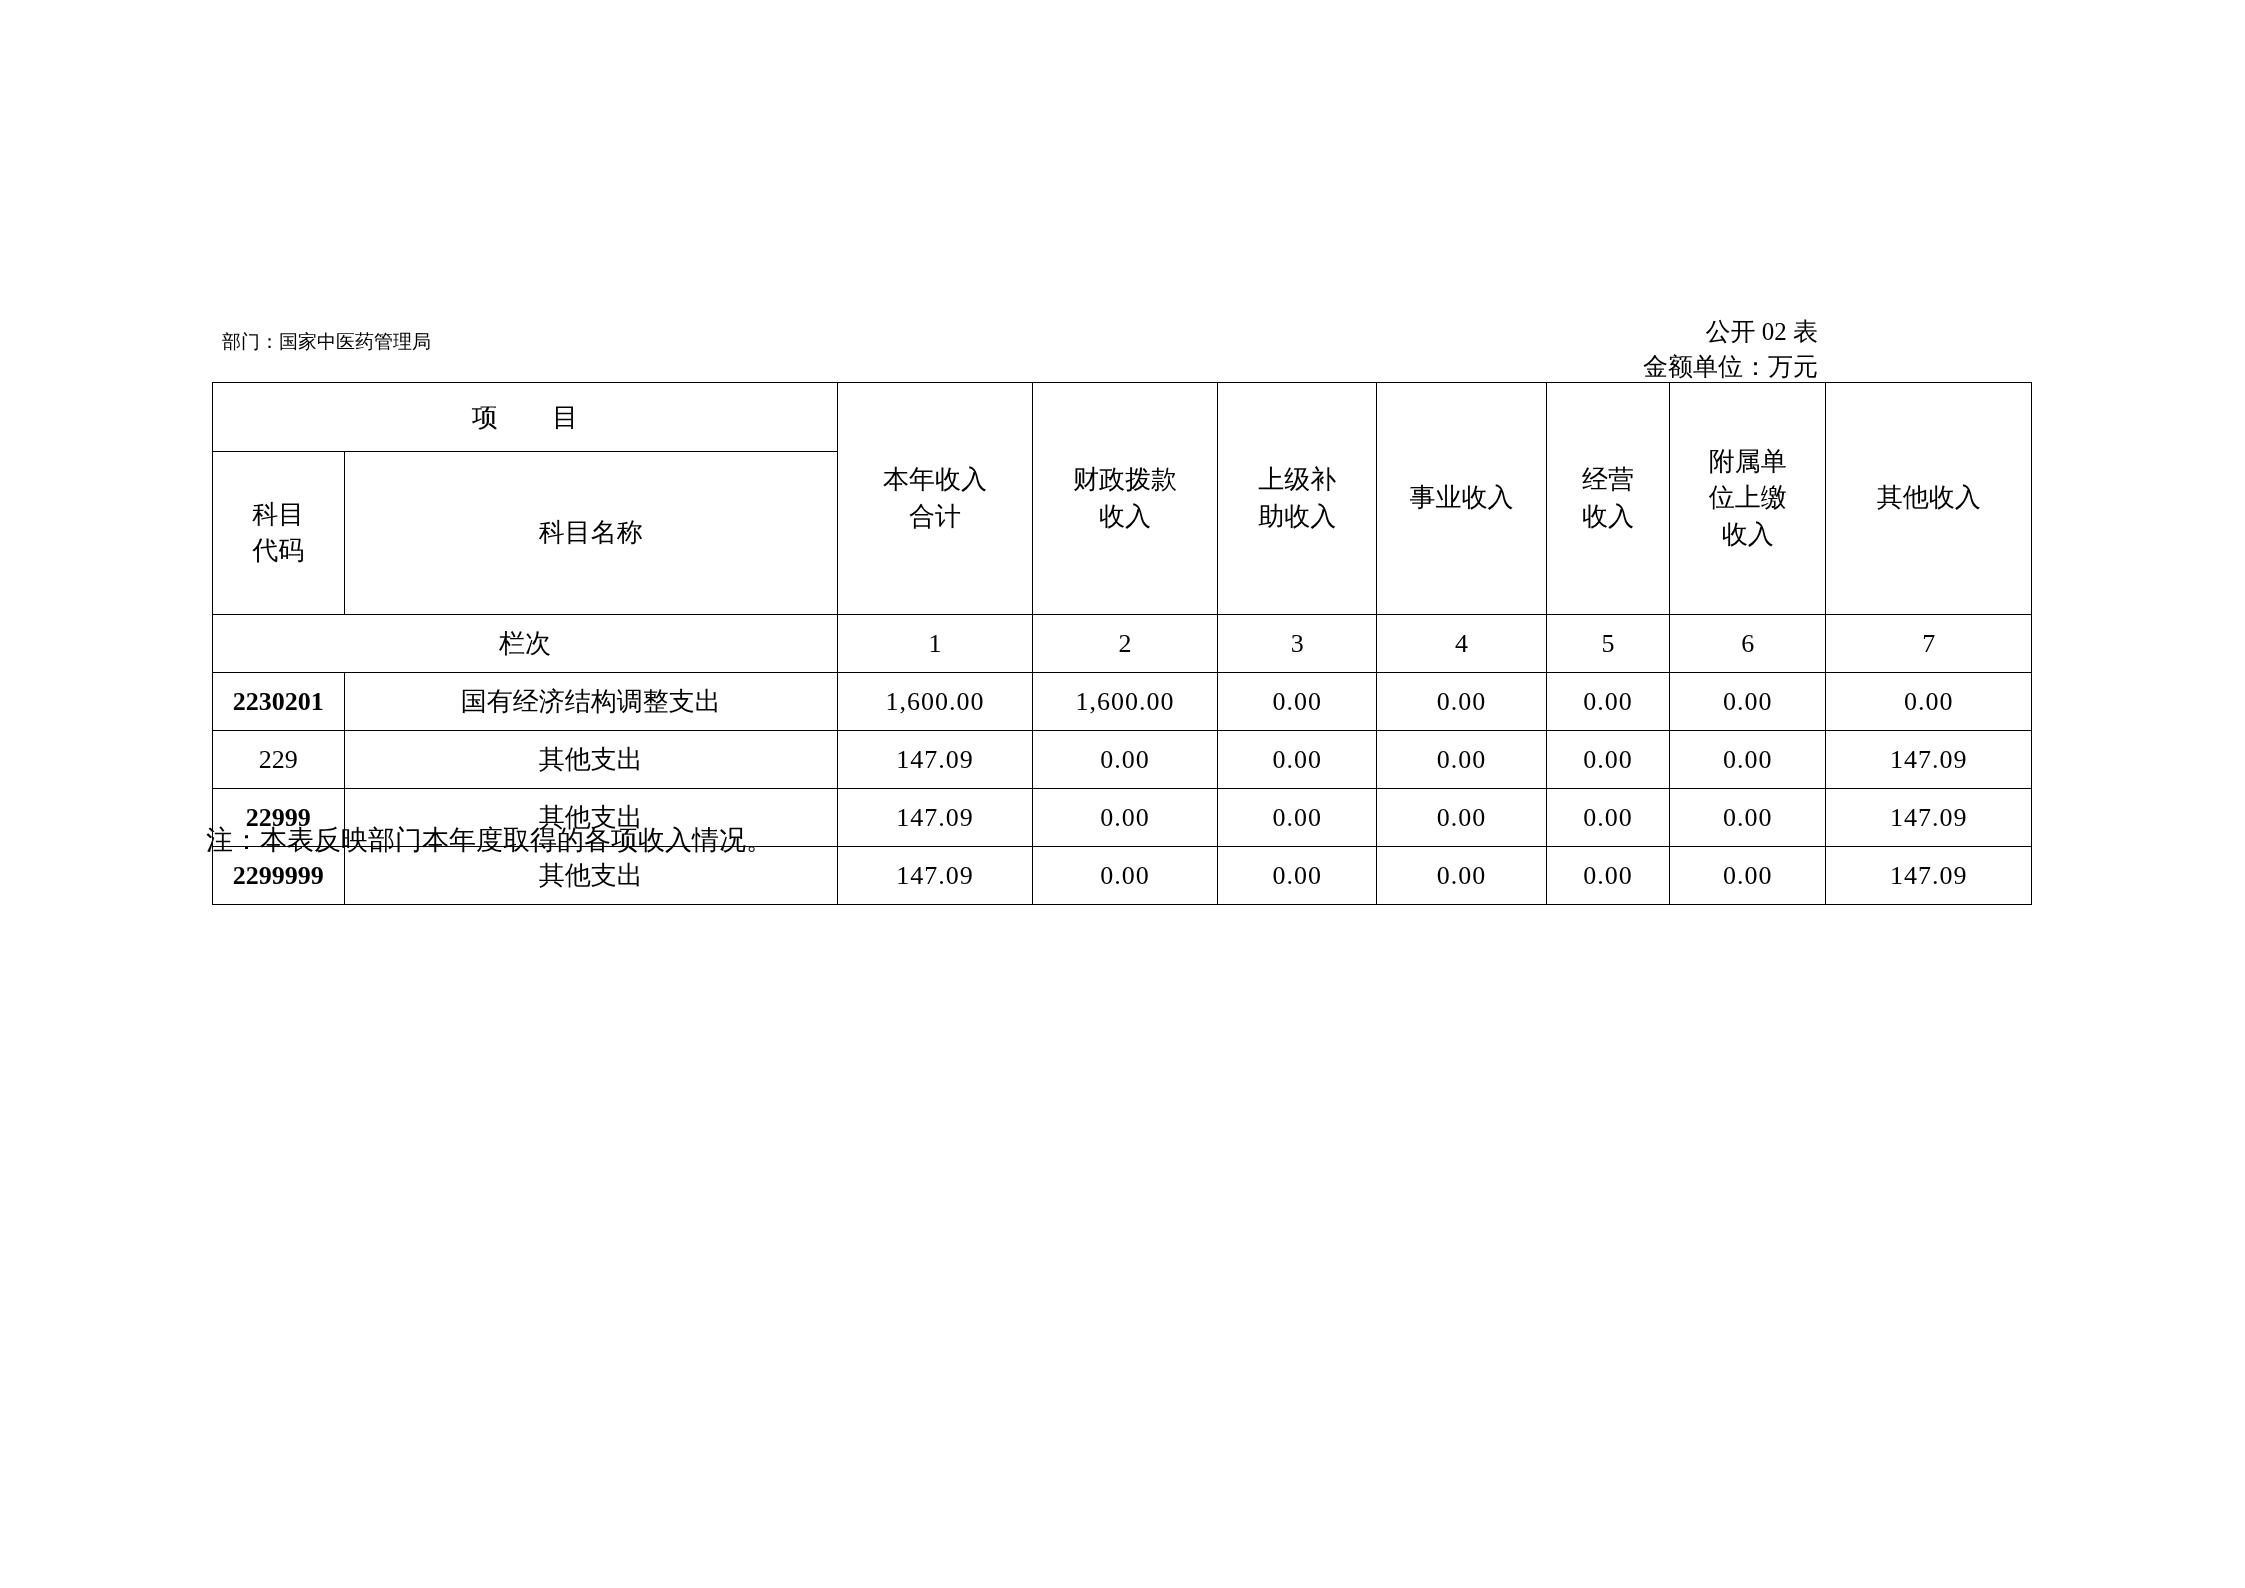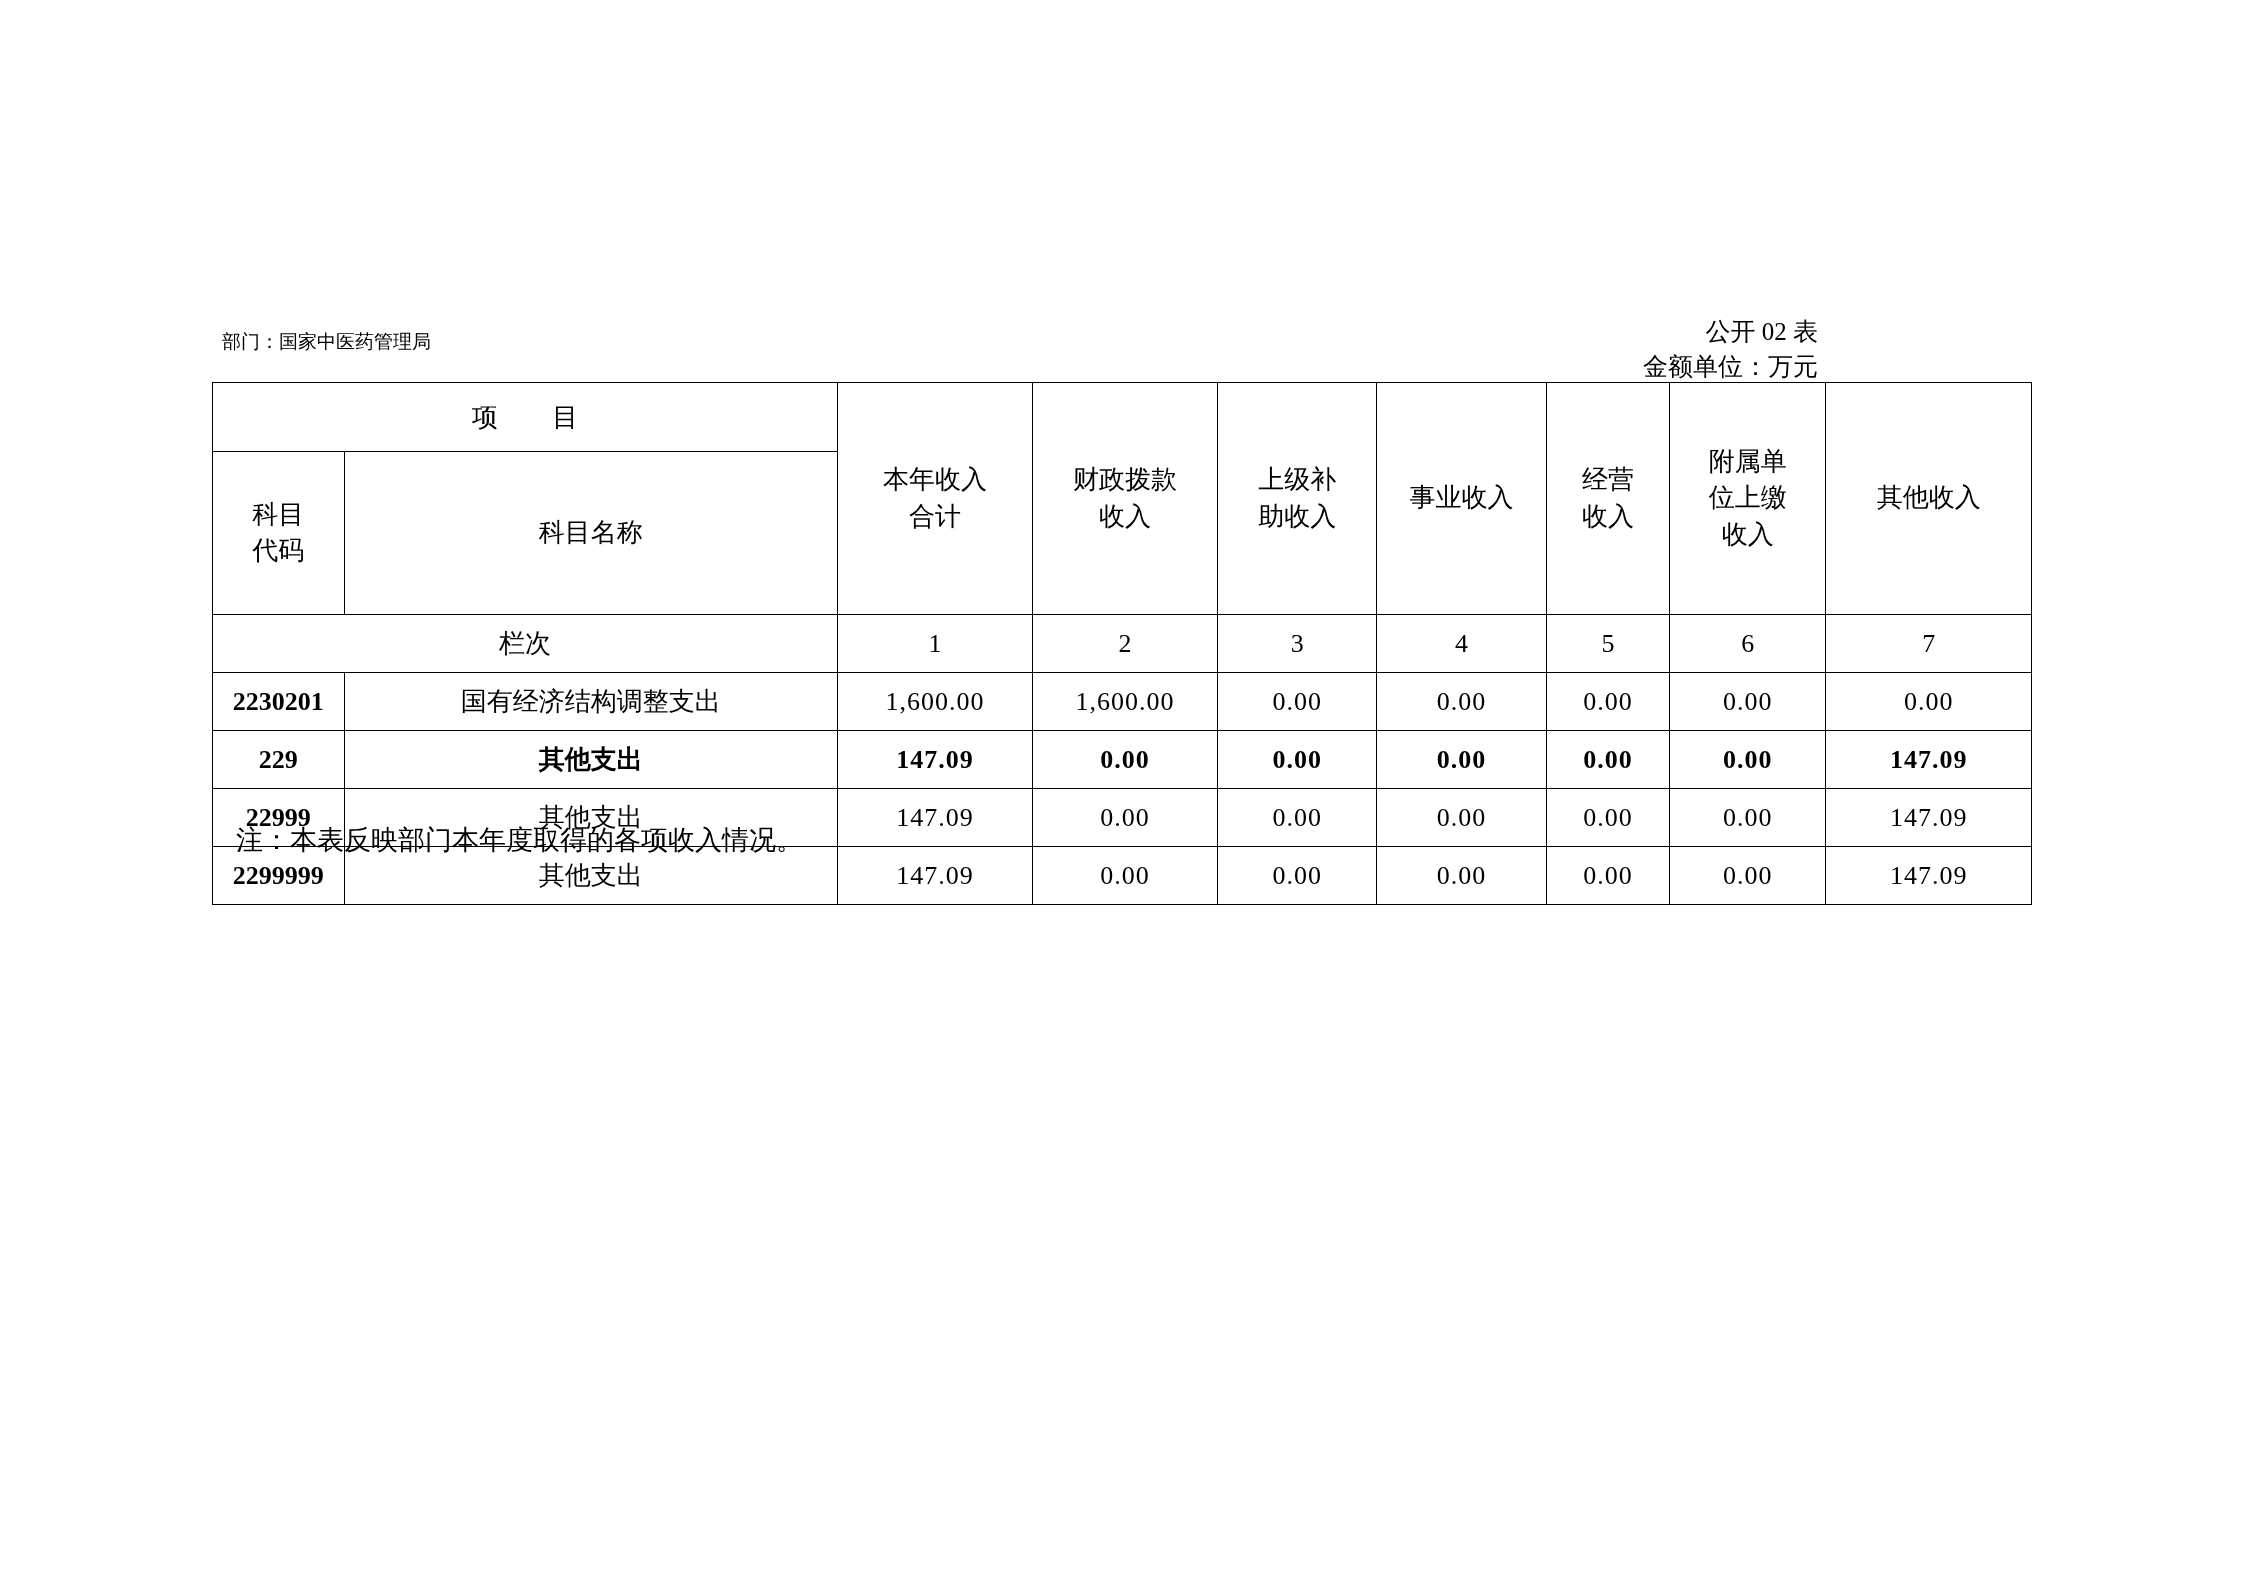--- a/index.html
+++ b/index.html
@@ -81,24 +81,24 @@
     text-align: right;
     padding-right: 12px;
     font-family: "Liberation Serif", serif;
     letter-spacing: 1px;
   }
   .name-cell {
     text-align: left;
     padding-left: 70px;
   }
   .code-cell { text-align: center; font-weight: bold; }
-  .bold { font-weight: bold; margin-left: 24px; }
+  .bold { font-weight: normal; margin-left: 24px; }
   .note {
     position: absolute;
-    left: 236px;
+    left: 206px;
     top: 822px;
     font-size: 27px;
     white-space: nowrap;
   }
   .pageno {
     position: absolute;
     left: 0;
     width: 2245px;
     text-align: center;
     top: 1410px;

